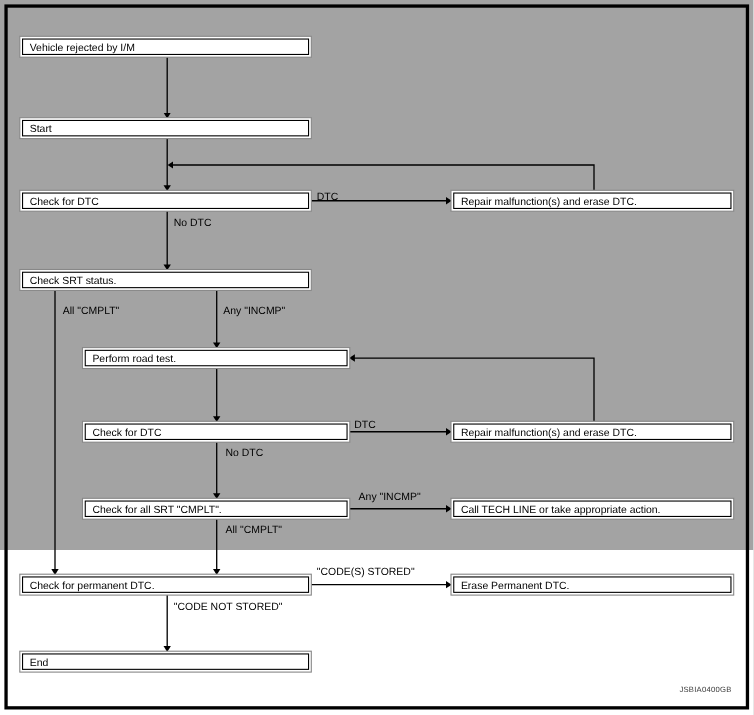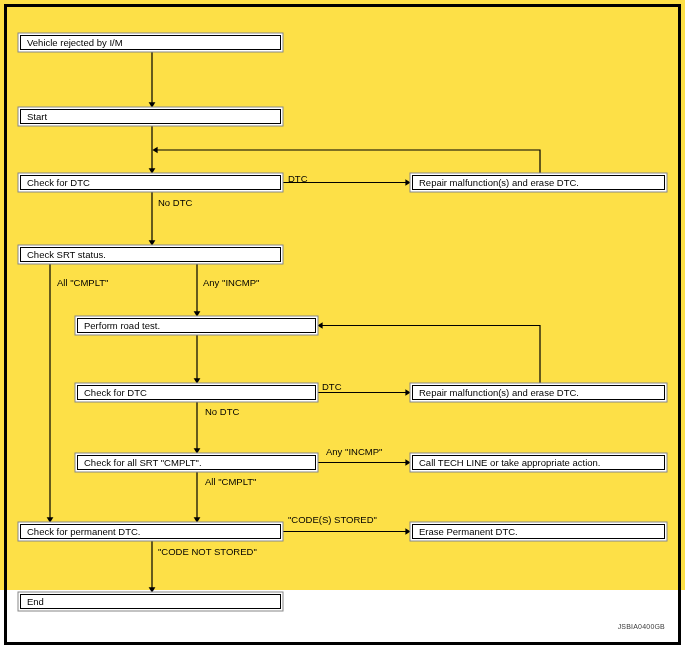--- a/index.html
+++ b/index.html
@@ -9,22 +9,22 @@
   }
   body {
     width: 685px;
     height: 650px;
     font-family: "Liberation Sans", sans-serif;
     overflow: hidden;
   }
   #page {
     position: relative;
     width: 685px;
-    height: 590px;
-    background: #fde047;
+    height: 500px;
+    background: #a3a3a3;
   }
   svg.diagram {
     display: block;
     width: 685px;
     height: 650px;
   }
   .frame {
     fill: none;
     stroke: #000000;
     stroke-width: 3;

